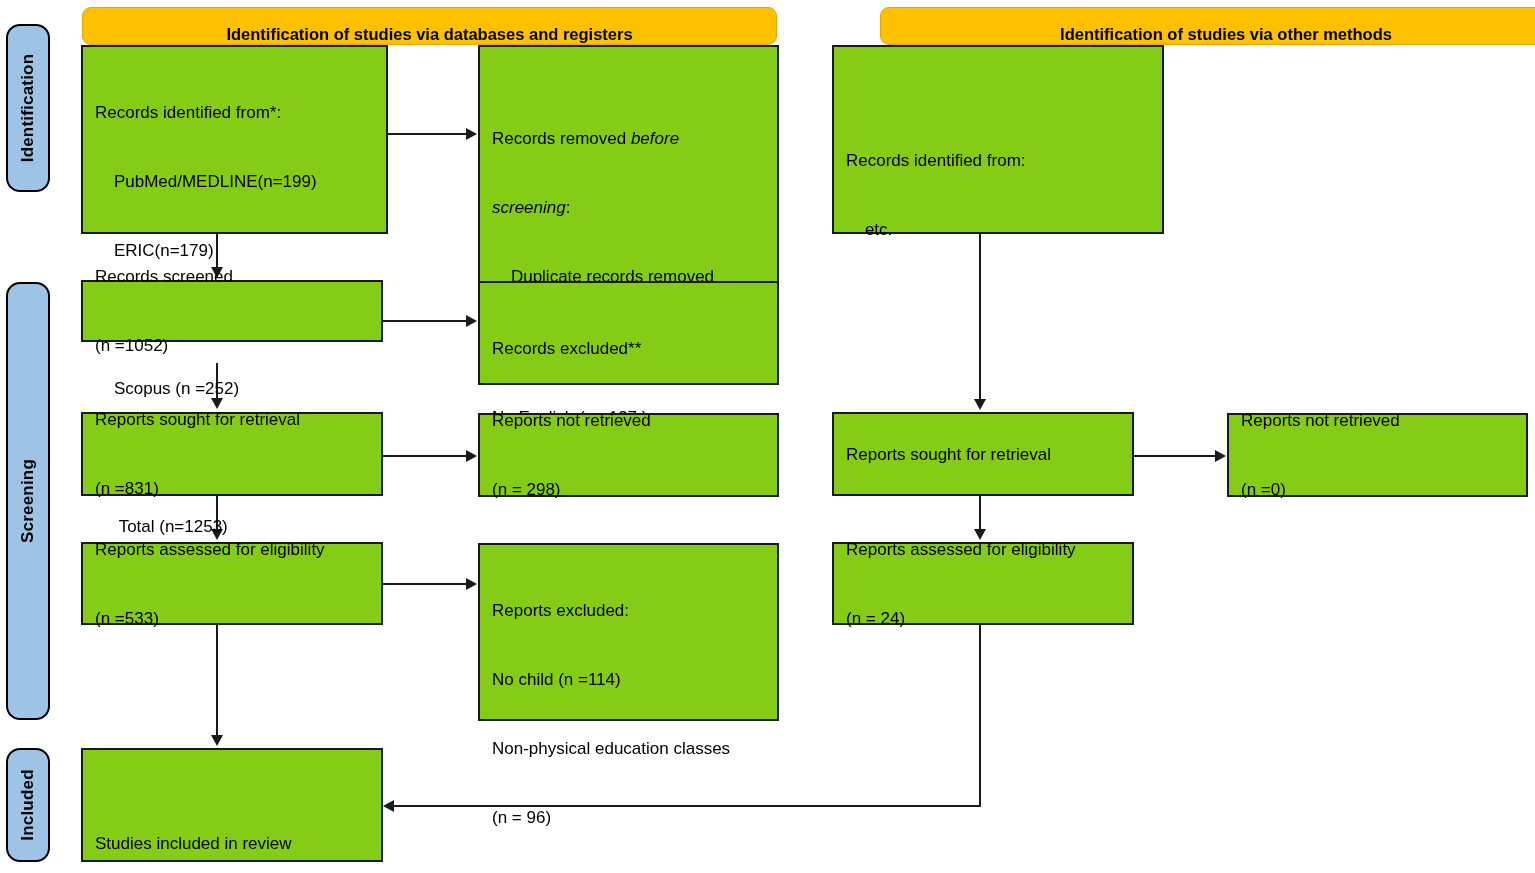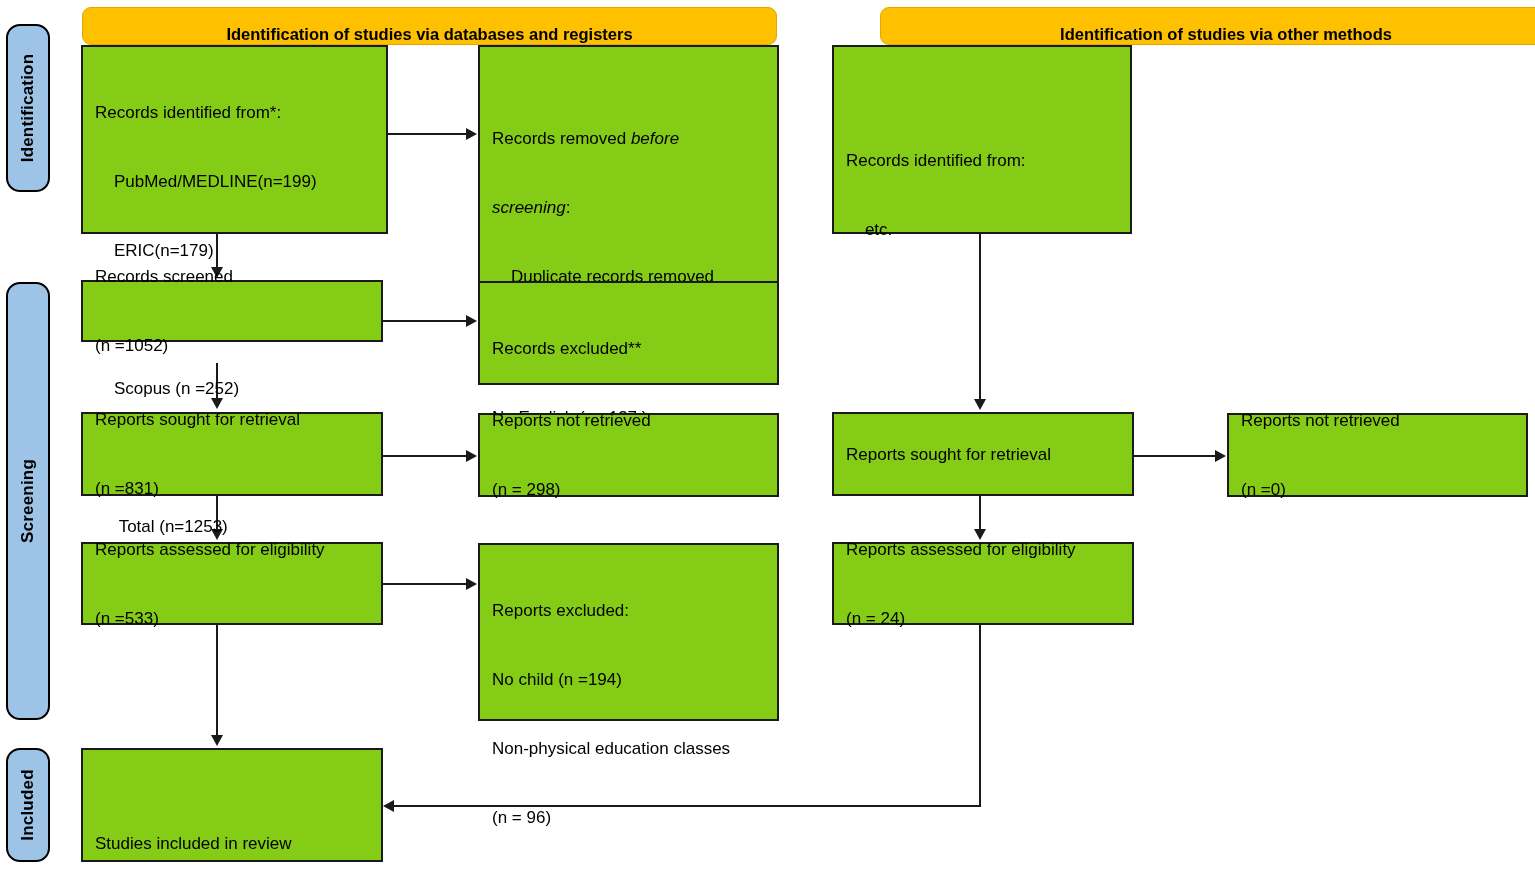--- a/index.html
+++ b/index.html
@@ -151,21 +151,21 @@
 
   <div class="box" style="left:478px; top:45px; width:301px; height:244px;">
     <div class="box-text" style="top:34px;">
       <div><span>Records removed </span><span class="ital">before</span></div>
       <div><span class="ital">screening</span><span>:</span></div>
       <div>    Duplicate records removed</div>
       <div>(n =201)</div>
     </div>
   </div>
 
-  <div class="box" style="left:832px; top:45px; width:300px; height:189px;">
+  <div class="box" style="left:832px; top:45px; width:332px; height:189px;">
     <div class="box-text" style="top:56px;">
       <div>Records identified from:</div>
       <div>    etc.</div>
     </div>
   </div>
 
   <div class="hline" style="left:388px; top:133px; width:78px;"></div>
   <div class="arrow-right" style="left:466px; top:128px;"></div>
 
   <div class="vline" style="left:216px; top:234px; height:33px;"></div>
@@ -238,21 +238,21 @@
   <div class="box" style="left:81px; top:542px; width:302px; height:83px;">
     <div class="box-text mid">
       <div>Reports assessed for eligibility</div>
       <div>(n =533)</div>
     </div>
   </div>
 
   <div class="box" style="left:478px; top:543px; width:301px; height:178px;">
     <div class="box-text top" style="top:8px;">
       <div>Reports excluded:</div>
-      <div>No child (n =194)</div>
+      <div>No child (n =114)</div>
       <div>Non-physical education classes</div>
       <div>(n = 96)</div>
       
       
     </div>
   </div>
 
   <div class="hline" style="left:383px; top:583px; width:83px;"></div>
   <div class="arrow-right" style="left:466px; top:578px;"></div>
 

